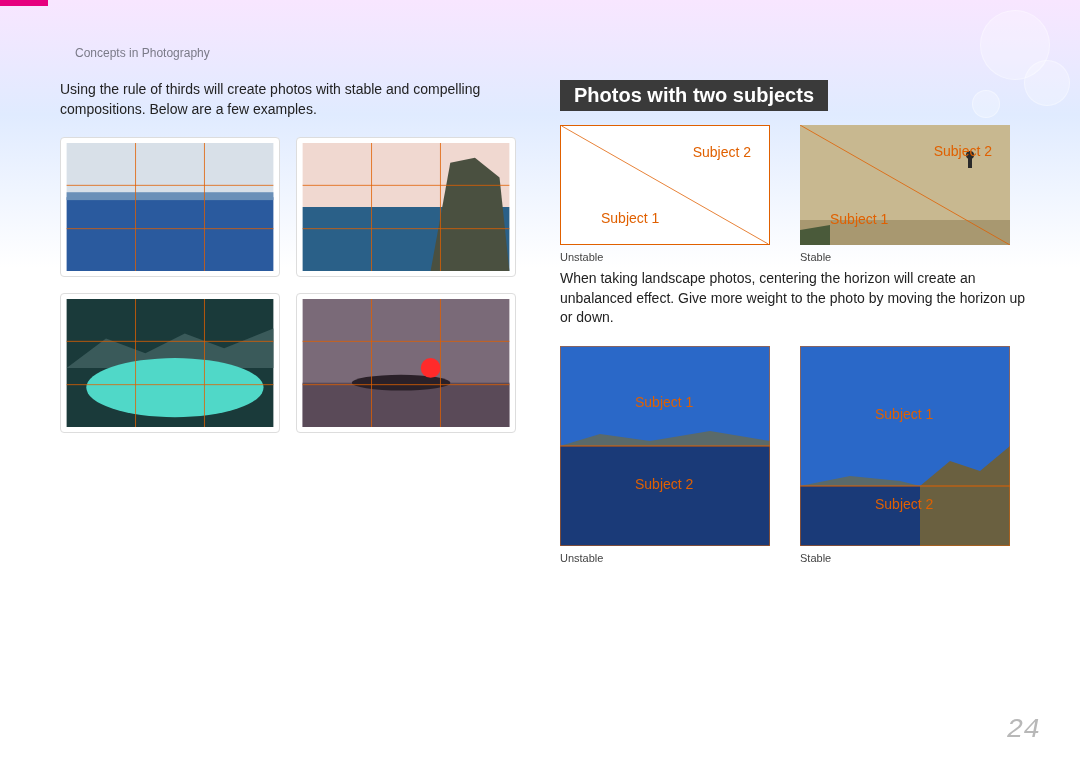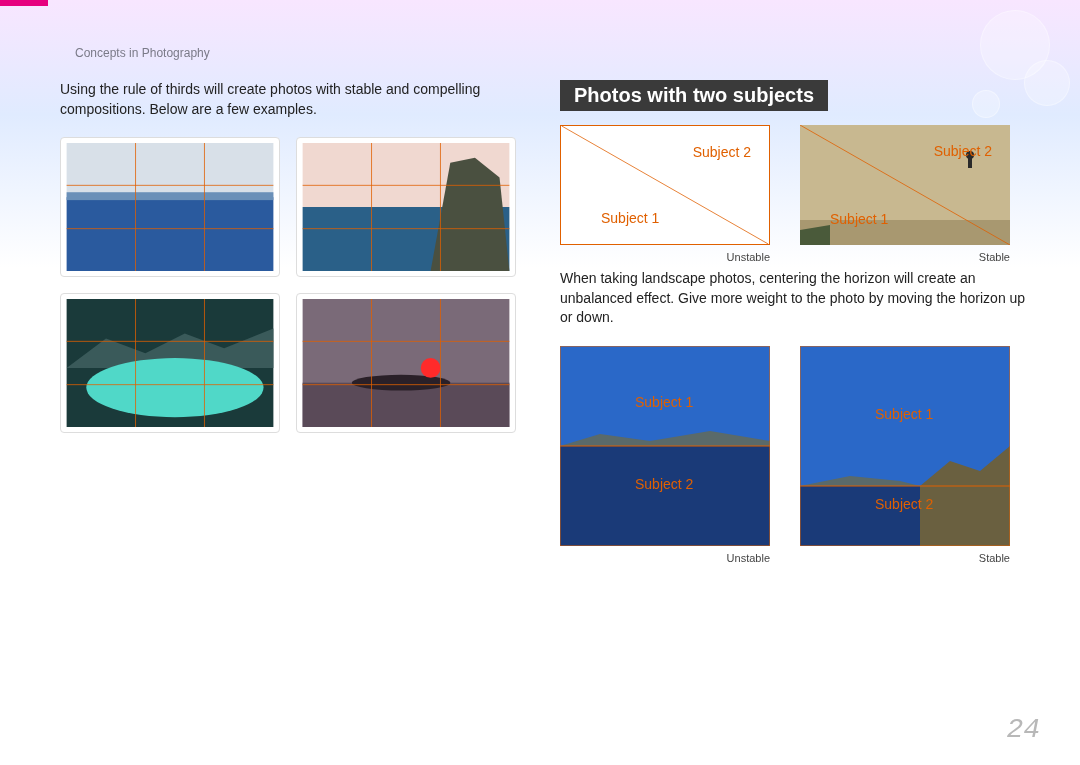--- a/index.html
+++ b/index.html
@@ -92,21 +92,21 @@
     position: relative;
     overflow: hidden;
   }
   .diagram-img svg { width: 100%; height: 100%; display: block; }
   .sub-label {
     position: absolute;
     font-size: 14px;
     color: #e06000;
   }
   .caption {
-    text-align: right;
+    text-align: left;
     font-size: 11px;
     color: #444;
     margin-top: 6px;
   }
   .land-row {
     display: flex;
     gap: 30px;
     margin-top: 12px;
   }
   .land {

